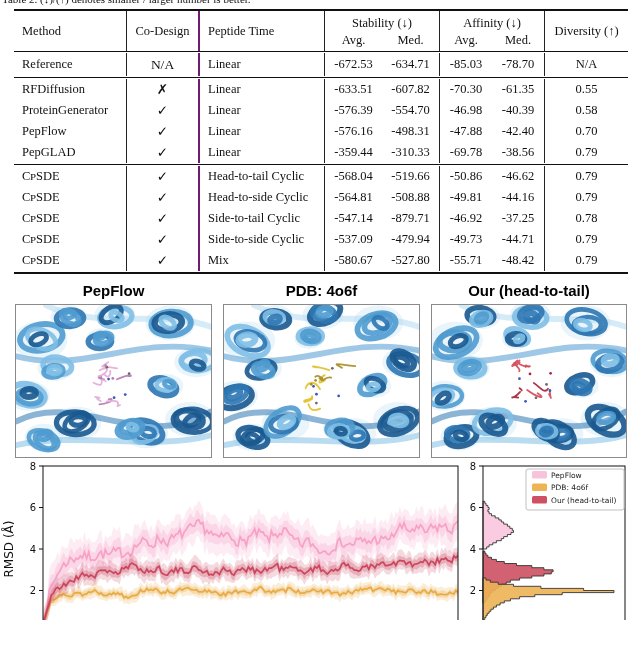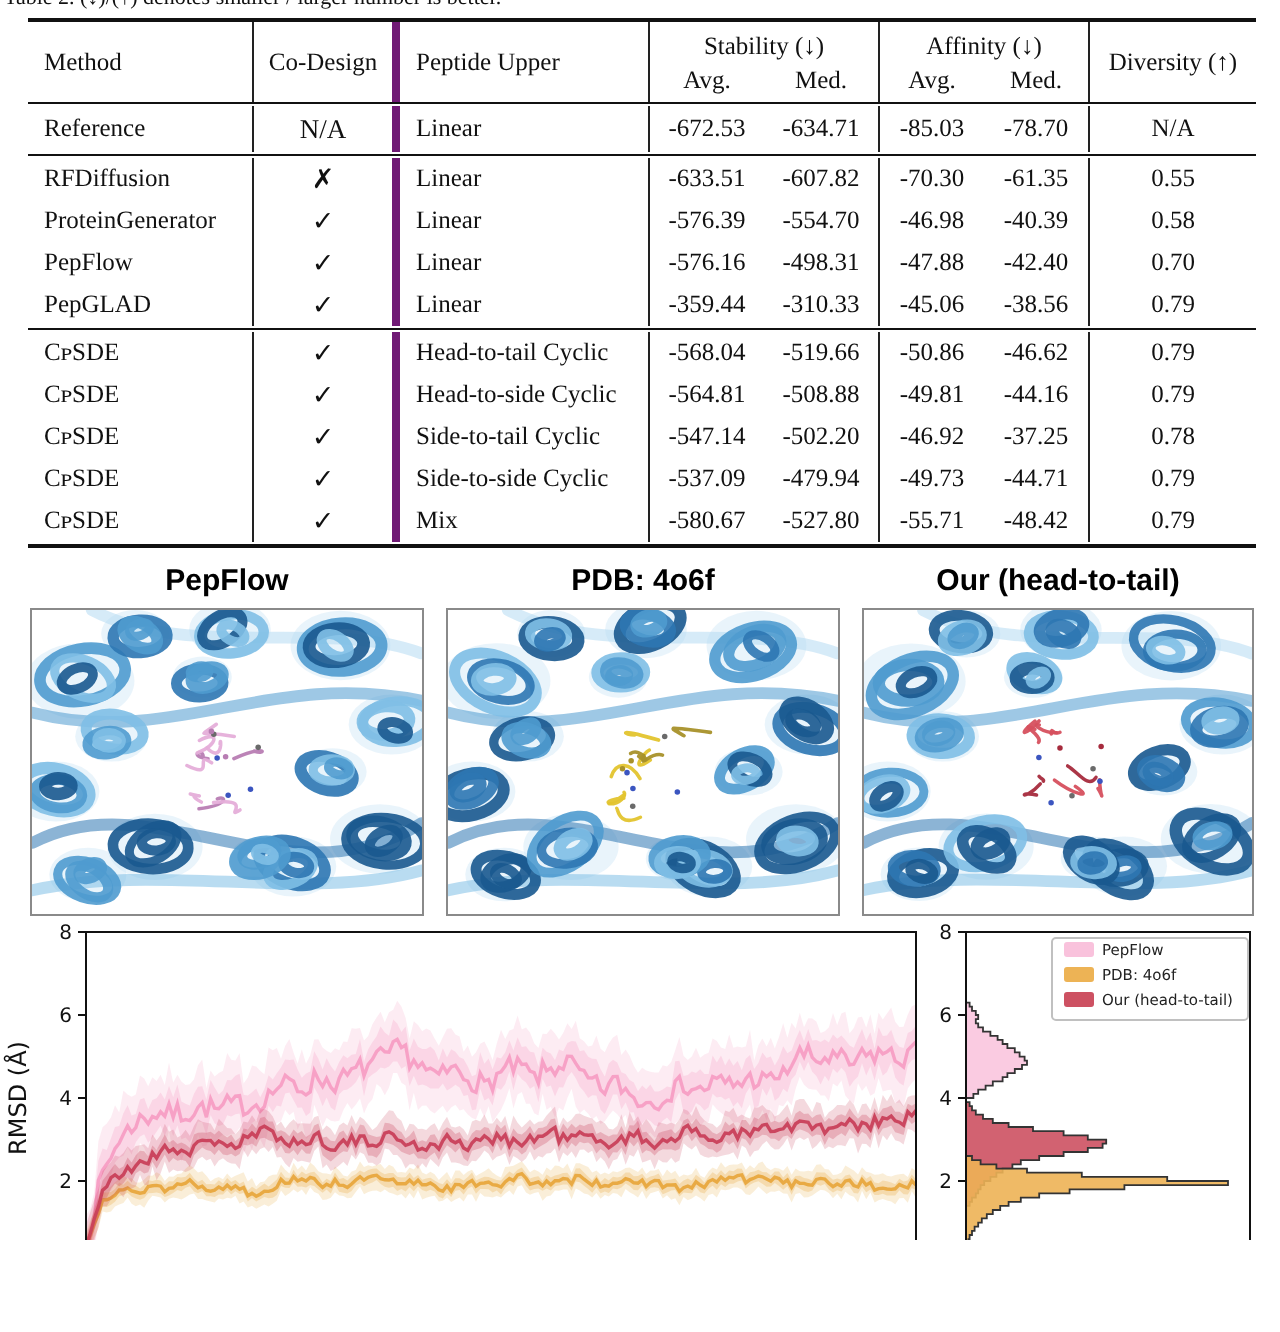--- a/index.html
+++ b/index.html
@@ -8,21 +8,21 @@
   
   .top-caption{position:absolute;top:-7px;left:2px;font-size:11px;white-space:nowrap;}
   .bottom-caption{position:absolute;top:654px;left:2px;width:636px;font-size:11px;white-space:nowrap;}
   
   .results-table{position:absolute;left:14px;top:9px;width:614px;
                  border-top:2.4px solid #111;border-bottom:2.4px solid #111;font-size:12.5px;}
   .t-header{display:flex;height:40px;border-bottom:1.5px solid #111;align-items:stretch;}
   .cell{display:flex;align-items:center;justify-content:center;box-sizing:border-box;}
   .left{justify-content:flex-start;padding-left:8px;}
   .c-method{width:113px;border-right:1px solid #222;}
-  .c-codesign{width:73px;border-right:4px solid #701a75;}
+  .c-codesign{width:73px;border-right:2px solid #701a75;}
   .c-peptide{width:125px;border-right:1px solid #222;}
   .c-stab{width:115px;border-right:1px solid #222;}
   .c-aff{width:105px;border-right:1px solid #222;}
   .c-divr{width:83px;}
   .c-savg,.c-aavg{width:57px;}
   .c-smed{width:58px;border-right:1px solid #222;}
   .c-amed{width:53px;border-right:1px solid #222;}
   .c-aavg{width:52px;}
   .h-group{display:flex;flex-direction:column;justify-content:center;box-sizing:border-box;}
   .h-top{text-align:center;line-height:18px;}
@@ -46,21 +46,21 @@
 <body>
 
 <div class="canvas">
 
   <div class="top-caption">Table 2. (↓)/(↑) denotes smaller / larger number is better.</div>
 
   <div class="results-table">
     <div class="t-header">
       <div class="cell left c-method">Method</div>
       <div class="cell c-codesign">Co-Design</div>
-      <div class="cell left c-peptide">Peptide Upper</div>
+      <div class="cell left c-peptide">Peptide Time</div>
       <div class="h-group c-stab">
         <div class="h-top">Stability (↓)</div>
         <div class="h-sub">
           <span>Avg.</span>
           <span>Med.</span>
         </div>
       </div>
       <div class="h-group c-aff">
         <div class="h-top">Affinity (↓)</div>
         <div class="h-sub">
@@ -113,21 +113,21 @@
             <div class="cell c-aavg">-47.88</div>
             <div class="cell c-amed">-42.40</div>
             <div class="cell c-divr">0.70</div>
           </div>
           <div class="t-row">
             <div class="cell left c-method">PepGLAD</div>
             <div class="cell c-codesign sym">✓</div>
             <div class="cell left c-peptide">Linear</div>
             <div class="cell c-savg">-359.44</div>
             <div class="cell c-smed">-310.33</div>
-            <div class="cell c-aavg">-45.06</div>
+            <div class="cell c-aavg">-69.78</div>
             <div class="cell c-amed">-38.56</div>
             <div class="cell c-divr">0.79</div>
           </div>
         </div>
         <div class="t-section">
           <div class="t-row">
             <div class="cell left c-method">CᴘSDE</div>
             <div class="cell c-codesign sym">✓</div>
             <div class="cell left c-peptide">Head-to-tail Cyclic</div>
             <div class="cell c-savg">-568.04</div>
@@ -144,21 +144,21 @@
             <div class="cell c-smed">-508.88</div>
             <div class="cell c-aavg">-49.81</div>
             <div class="cell c-amed">-44.16</div>
             <div class="cell c-divr">0.79</div>
           </div>
           <div class="t-row">
             <div class="cell left c-method">CᴘSDE</div>
             <div class="cell c-codesign sym">✓</div>
             <div class="cell left c-peptide">Side-to-tail Cyclic</div>
             <div class="cell c-savg">-547.14</div>
-            <div class="cell c-smed">-502.20</div>
+            <div class="cell c-smed">-879.71</div>
             <div class="cell c-aavg">-46.92</div>
             <div class="cell c-amed">-37.25</div>
             <div class="cell c-divr">0.78</div>
           </div>
           <div class="t-row">
             <div class="cell left c-method">CᴘSDE</div>
             <div class="cell c-codesign sym">✓</div>
             <div class="cell left c-peptide">Side-to-side Cyclic</div>
             <div class="cell c-savg">-537.09</div>
             <div class="cell c-smed">-479.94</div>

